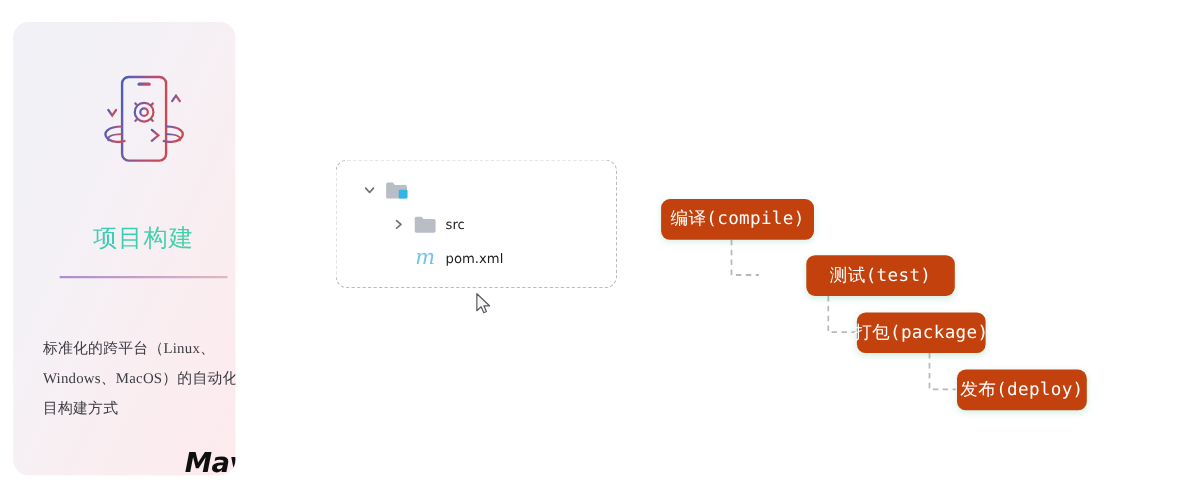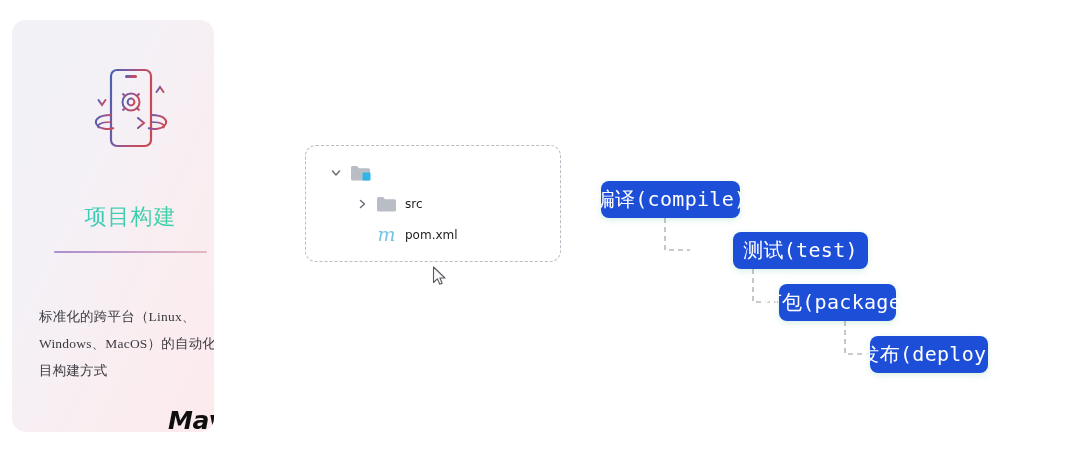--- a/index.html
+++ b/index.html
@@ -183,25 +183,25 @@
     width: 16px;
     height: 22px;
   }
 
   
   .flow { position: absolute; left: 0; top: 0; width: 1077px; height: 453px; pointer-events: none;}
   .flow-connectors { position: absolute; left: 0; top: 0; }
 
   .fbox {
     position: absolute;
-    background: #1d4ed8;
+    background: #c2410c;
     border-radius: 8px;
     color: #ffffff;
     font-family: "DejaVu Sans Mono", "Liberation Mono", monospace;
-    font-size: 20px;
+    font-size: 16px;
     display: flex;
     align-items: center;
     justify-content: center;
     box-shadow: 0 2px 6px rgba(62,184,122,0.22);
     box-sizing: border-box;
     padding: 0 14px;
     white-space: nowrap;
     letter-spacing: 0.3px;
   }
   .fbox.b1 { left: 601px; top: 181px; width: 139px; height: 37px; }

